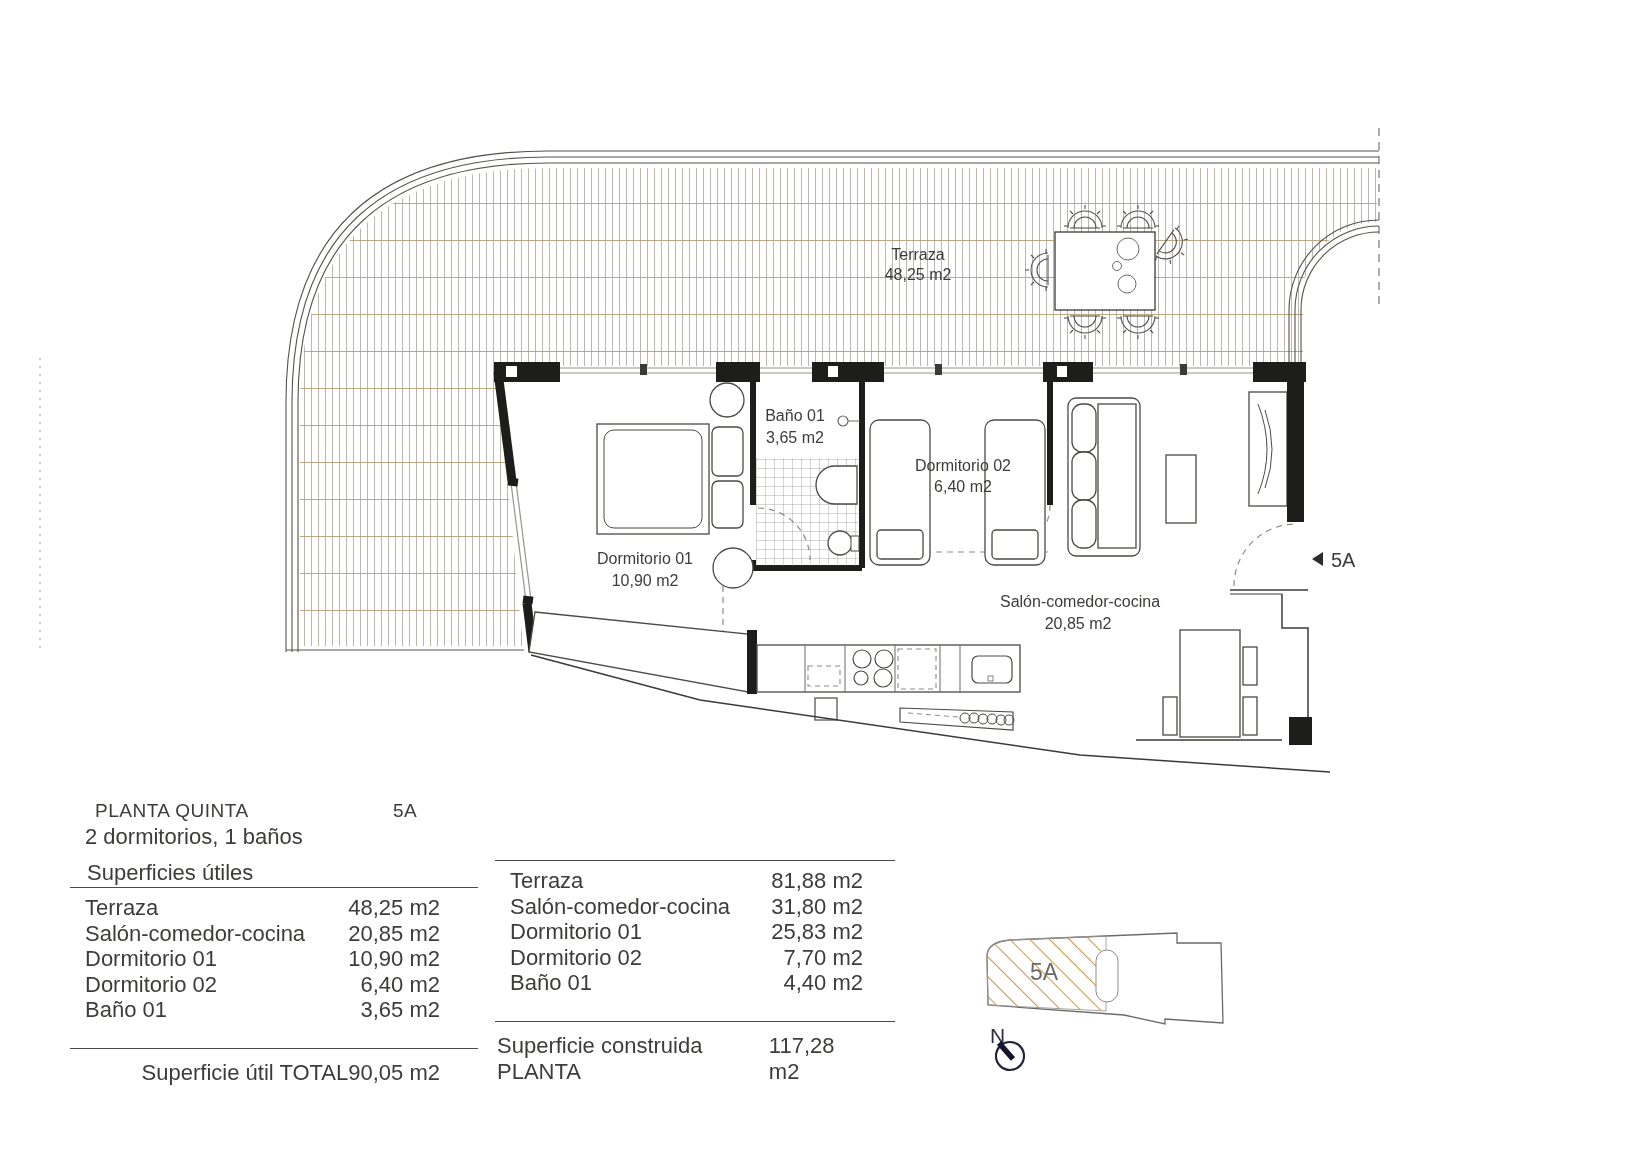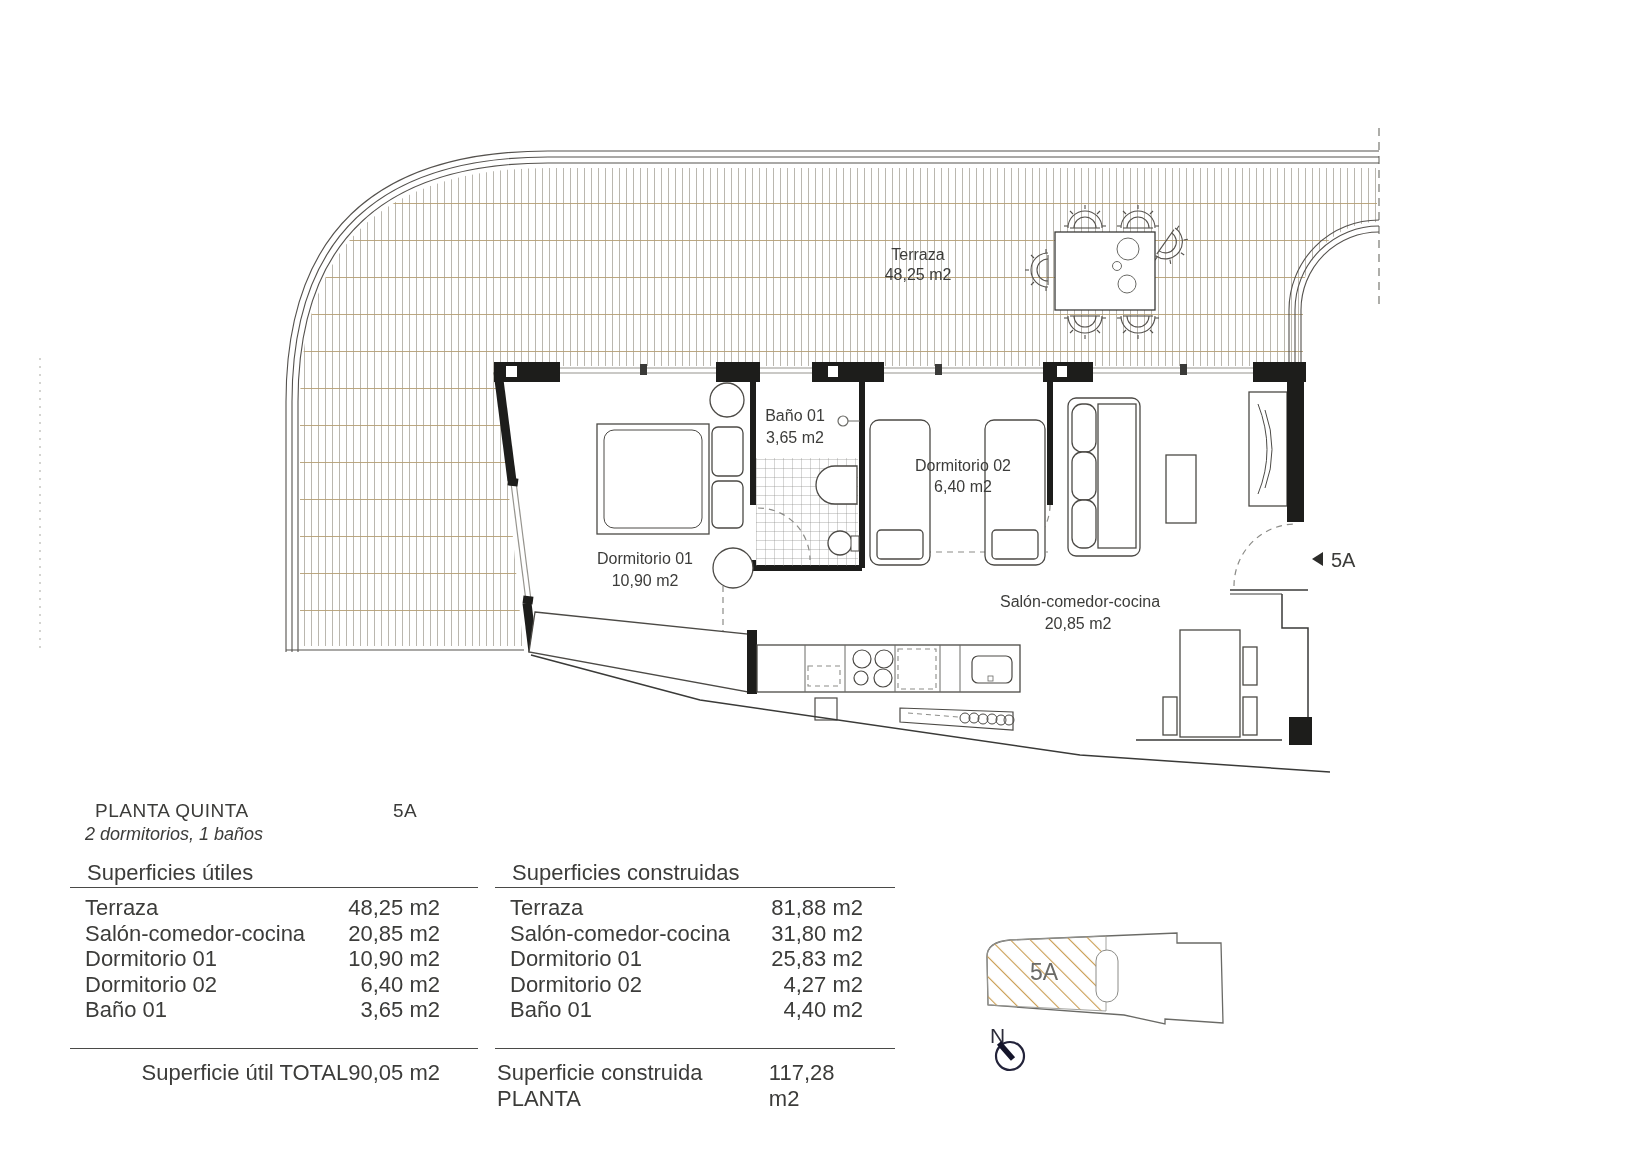--- a/index.html
+++ b/index.html
@@ -14,21 +14,21 @@
   #plan-svg{position:absolute;left:0;top:0;}
   #locator{position:absolute;left:930px;top:880px;}
   .rlabel{font-size:16px;fill:var(--text);text-anchor:middle;font-family:"Liberation Sans",sans-serif;}
   .mlabel{font-size:20px;fill:var(--text);font-family:"Liberation Sans",sans-serif;}
   .loclabel{font-size:23px;fill:#6a6a66;font-family:"Liberation Sans",sans-serif;}
   .northlabel{font-size:21px;fill:#2c2c3a;font-family:"Liberation Sans",sans-serif;}
 
   .title-block{position:absolute;left:70px;top:800px;width:410px;font-size:19px;}
   .title-line{position:relative;height:24px;padding-left:25px;letter-spacing:.5px;}
   .title-unit{position:absolute;left:323px;top:0;}
-  .subtitle-line{height:24px;padding-left:15px;font-size:18px;font-style:italic;}
+  .subtitle-line{height:24px;padding-left:15px;font-size:22px;}
 
   .areas-table{position:absolute;top:860px;font-size:22px;}
   #useful-table{left:70px;width:408px;}
   #built-table{left:495px;width:400px;}
   .t-header{padding-left:17px;height:27px;}
   .t-rows{border-top:1.5px solid var(--line);padding-top:7px;}
   .t-row{display:flex;justify-content:space-between;height:25.5px;padding-left:15px;}
   .t-row .val{padding-right:38px;}
   #built-table .t-row .val{padding-right:32px;}
   .t-total{border-top:1.5px solid var(--line);margin-top:25px;padding-top:11px;display:flex;justify-content:flex-end;padding-left:2px;}
@@ -267,37 +267,36 @@
       <span class="val">3,65 m2</span>
     </div>
   </div>
   <div class="t-total">
     <span class="name">Superficie útil TOTAL</span>
     <span class="val">90,05 m2</span>
   </div>
 </div>
 
 <div class="areas-table" id="built-table">
-  <div class="t-header">Superficies construidas</div>
   <div class="t-rows">
     <div class="t-row">
       <span class="name">Terraza</span>
       <span class="val">81,88 m2</span>
     </div>
     <div class="t-row">
       <span class="name">Salón-comedor-cocina</span>
       <span class="val">31,80 m2</span>
     </div>
     <div class="t-row">
       <span class="name">Dormitorio 01</span>
       <span class="val">25,83 m2</span>
     </div>
     <div class="t-row">
       <span class="name">Dormitorio 02</span>
-      <span class="val">4,27 m2</span>
+      <span class="val">7,70 m2</span>
     </div>
     <div class="t-row">
       <span class="name">Baño 01</span>
       <span class="val">4,40 m2</span>
     </div>
   </div>
   <div class="t-total">
     <span class="name">Superficie construida PLANTA</span>
     <span class="val">117,28 m2</span>
   </div>

